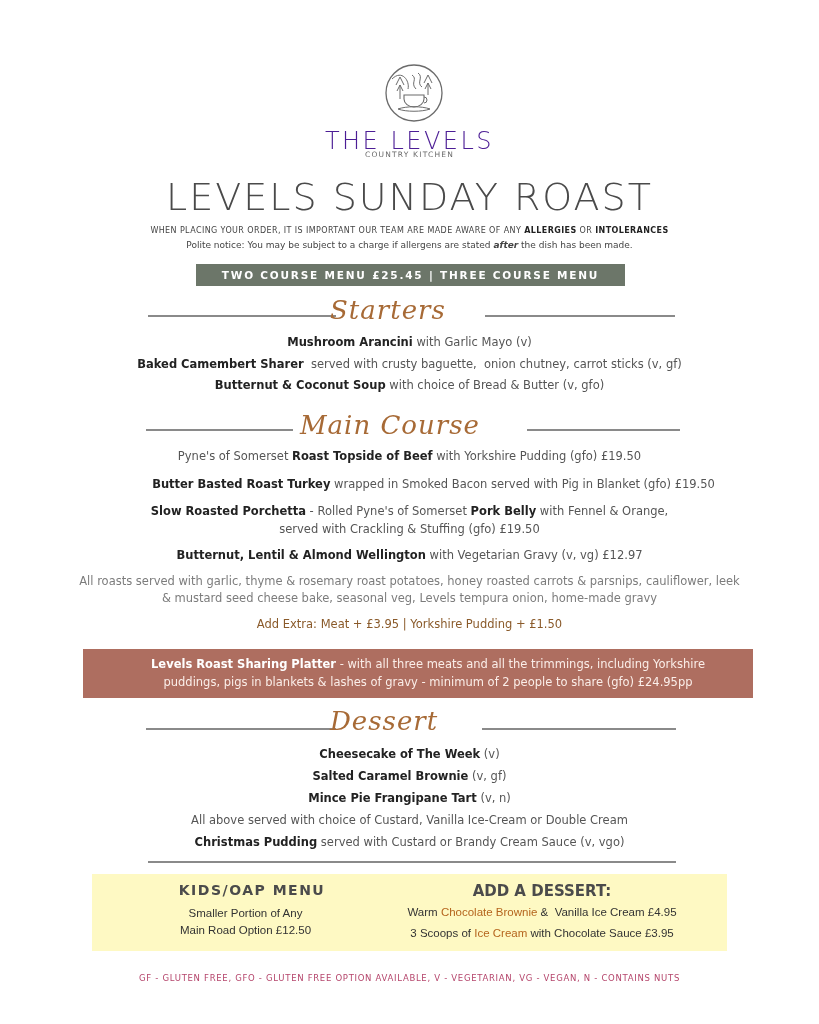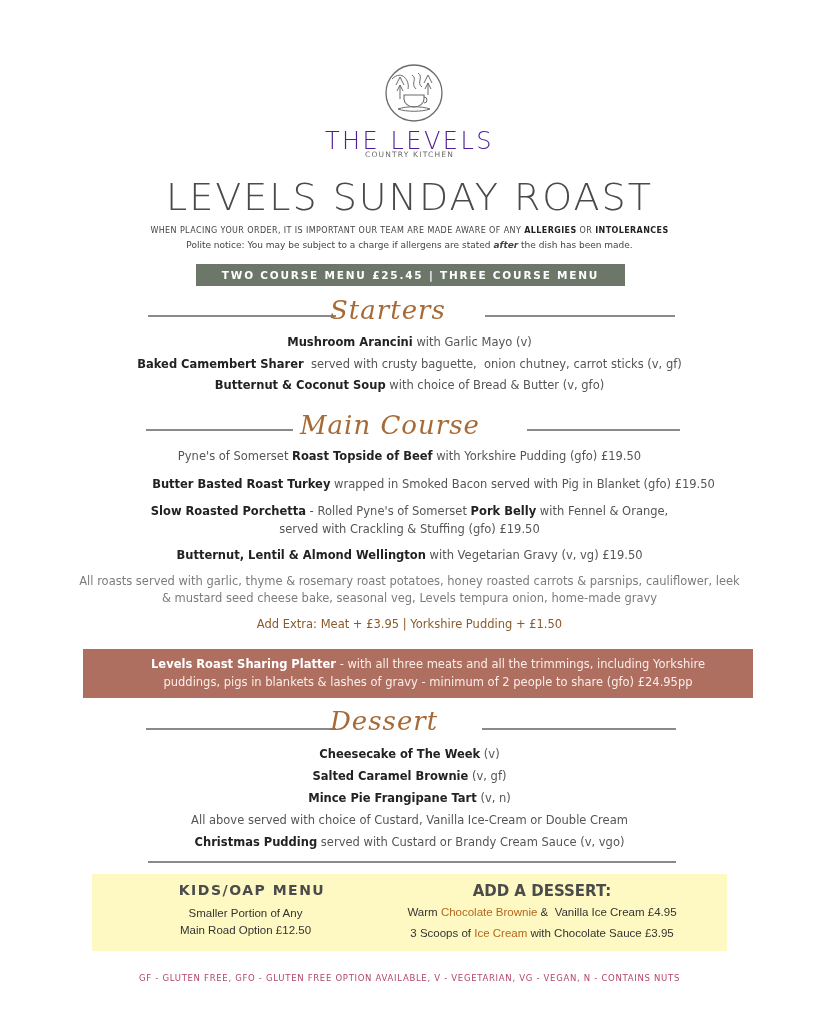--- a/index.html
+++ b/index.html
@@ -73,21 +73,21 @@
 <div class="line" style="top:378px;"><b>Butternut &amp; Coconut Soup</b><span> with choice of Bread &amp; Butter (v, gfo)</span></div>
 
 <div class="rule" style="left:146px; top:429px; width:147px;"></div>
 <div class="script" style="left:300px; top:410px; width:220px;">Main Course</div>
 <div class="rule" style="left:527px; top:429px; width:153px;"></div>
 
 <div class="line" style="top:449px;"><span>Pyne's of Somerset </span><b>Roast Topside of Beef</b><span> with Yorkshire Pudding (gfo) £19.50</span></div>
 <div class="line" style="top:477px;margin-left:24px;"><b>Butter Basted Roast Turkey</b><span> wrapped in Smoked Bacon served with Pig in Blanket (gfo) £19.50</span></div>
 <div class="line" style="top:504px;"><b>Slow Roasted Porchetta</b><span> - Rolled Pyne's of Somerset </span><b>Pork Belly</b><span> with Fennel &amp; Orange,</span></div>
 <div class="line" style="top:522px;">served with Crackling &amp; Stuffing (gfo) £19.50</div>
-<div class="line" style="top:548px;"><b>Butternut, Lentil &amp; Almond Wellington</b><span> with Vegetarian Gravy (v, vg) £19.50</span></div>
+<div class="line" style="top:548px;"><b>Butternut, Lentil &amp; Almond Wellington</b><span> with Vegetarian Gravy (v, vg) £12.97</span></div>
 
 <div class="line muted" style="top:574px;">All roasts served with garlic, thyme &amp; rosemary roast potatoes, honey roasted carrots &amp; parsnips, cauliflower, leek</div>
 <div class="line muted" style="top:591px;">&amp; mustard seed cheese bake, seasonal veg, Levels tempura onion, home-made gravy</div>
 <div class="line extra" style="top:617px;">Add Extra: Meat + £3.95 | Yorkshire Pudding + £1.50</div>
 
 <div id="platter" class="abs">
   <div><b>Levels Roast Sharing Platter</b><span> - with all three meats and all the trimmings, including Yorkshire</span></div>
   <div>puddings, pigs in blankets &amp; lashes of gravy - minimum of 2 people to share (gfo) £24.95pp</div>
 </div>
 

